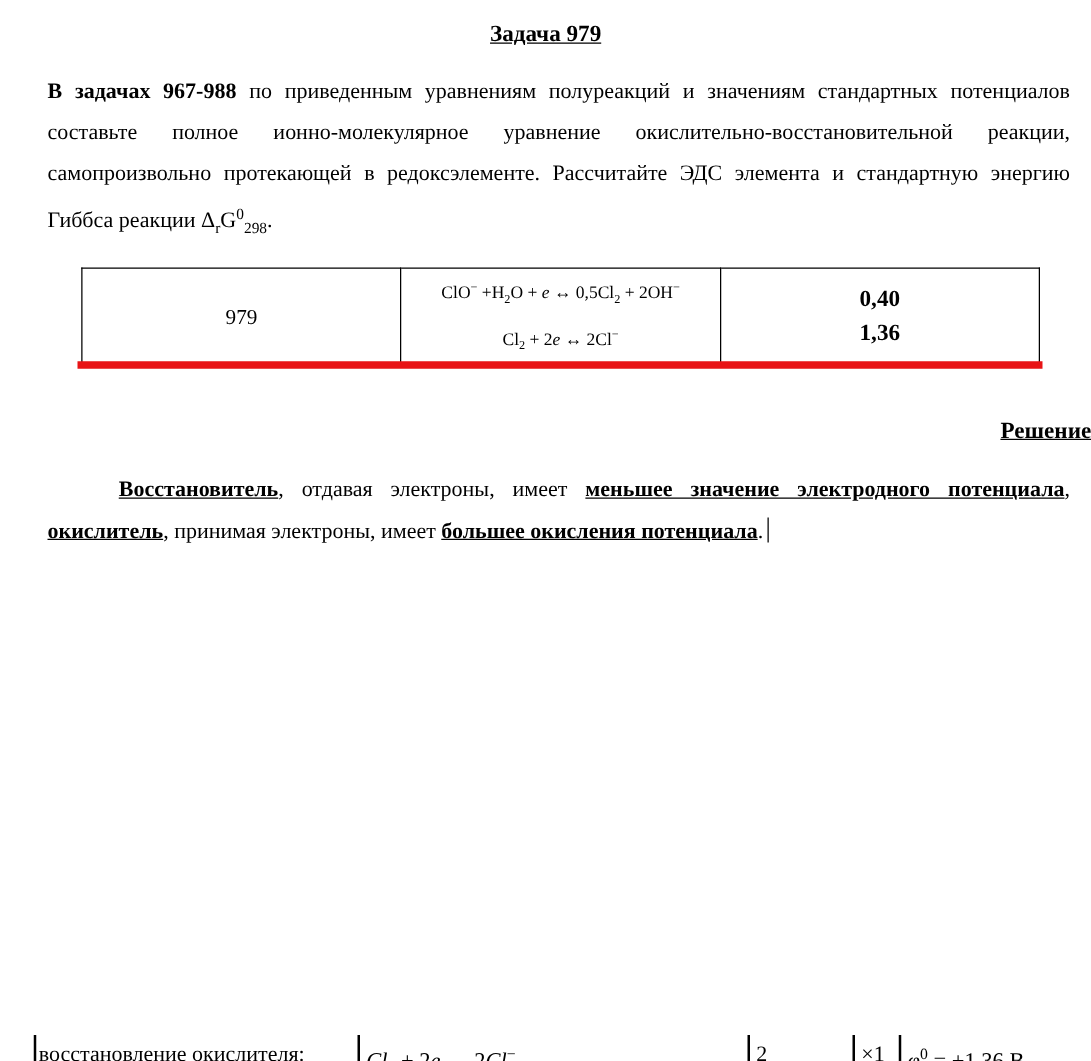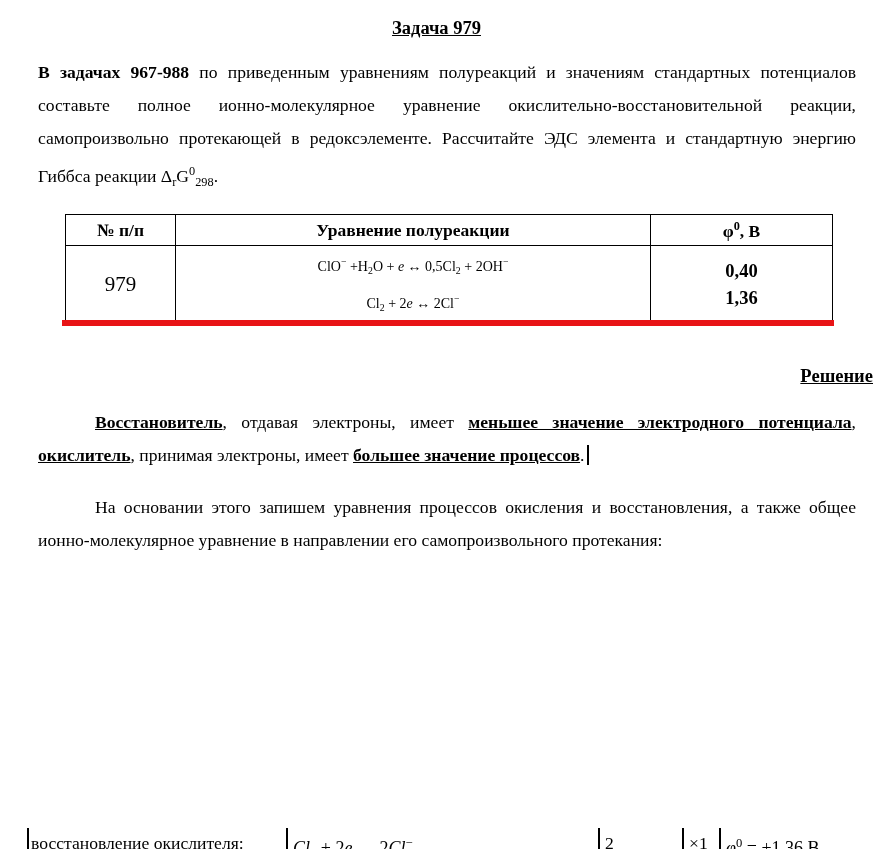--- a/index.html
+++ b/index.html
@@ -50,21 +50,21 @@
     padding: 2px 4px;
   }
   table.halfrx th {
     font-weight: bold;
     font-size: 17.5px;
     height: 31px;
   }
   .col-num { width: 110px; }
   .col-eq  { width: 475px; }
   .col-phi { width: 182px; }
-  td.cell-num { font-size: 21px; }
+  td.cell-num { font-size: 17px; }
   td.cell-eq  { font-size: 14px; height: 69px; }
   td.cell-eq div { line-height: 27px; }
   td.cell-phi { font-size: 18.5px; }
   td.cell-phi div { line-height: 27px; font-weight: bold; }
 
   .redline {
     position: relative;
     margin: -4px 0 0 -3px;
     width: 772px;
     height: 6px;
@@ -113,47 +113,41 @@
 
 <div class="page">
 
   <div class="heading top">Задача 979</div>
 
   <p class="para intro"><b>В задачах 967-988</b> по приведенным уравнениям полуреакций и значениям стандартных потенциалов составьте полное ионно-молекулярное уравнение окислительно-восстановительной реакции, самопроизвольно протекающей в редоксэлементе. Рассчитайте ЭДС элемента и стандартную энергию Гиббса реакции Δ<sub>r</sub>G<sup>0</sup><sub>298</sub>.</p>
 
   <div class="table-block">
     <table class="halfrx">
       <tbody>
-          <tr>
-        <th class="col-num">№ п/п</th>
-        <th class="col-eq">Уравнение полуреакции</th>
-        <th class="col-phi">φ<sup>0</sup>, В</th>
-      </tr>
       <tr>
         <td class="cell-num">979</td>
         <td class="cell-eq">
           <div>ClO<sup>−</sup> +H<sub>2</sub>O + <i>e</i> ↔ 0,5Cl<sub>2</sub> + 2OH<sup>−</sup></div>
           <div>Cl<sub>2</sub> + 2<i>e</i> ↔ 2Cl<sup>−</sup></div>
         </td>
         <td class="cell-phi">
           <div>0,40</div>
           <div>1,36</div>
         </td>
       </tr>
     </tbody>
       </table>
     <div class="redline" style="background: rgb(232, 20, 22);"></div>
   </div>
 
   <div class="heading solution">Решение</div>
 
 
-  <p class="para sol2 indent"><span><b class="u">Восстановитель</b>, отдавая электроны, имеет <b class="u">меньшее значение электродного потенциала</b>, <b class="u">окислитель</b>, принимая электроны, имеет <b class="u">большее значение процессов</b>.</span><span class="cursor"></span></p>
+  <p class="para sol2 indent"><span><b class="u">Восстановитель</b>, отдавая электроны, имеет <b class="u">меньшее значение электродного потенциала</b>, <b class="u">окислитель</b>, принимая электроны, имеет <b class="u">большее окисления потенциала</b>.</span><span class="cursor"></span></p>
 
-  <p class="para sol3 indent">На основании этого запишем уравнения процессов окисления и восстановления, а также общее ионно-молекулярное уравнение в направлении его самопроизвольного протекания:</p>
 
   <div class="bottom-line">
     <span class="vbar vb1"></span>
     <span class="seg b-label">восстановление окислителя:</span>
     <span class="vbar vb2"></span>
     <span class="seg b-eq"><i>Cl</i><sub>2</sub> + 2<i>e</i> → 2<i>Cl</i><sup>−</sup></span>
     <span class="vbar vb3"></span>
     <span class="seg b-m1">2</span>
     <span class="vbar vb4"></span>
     <span class="seg b-m2">×1</span>

